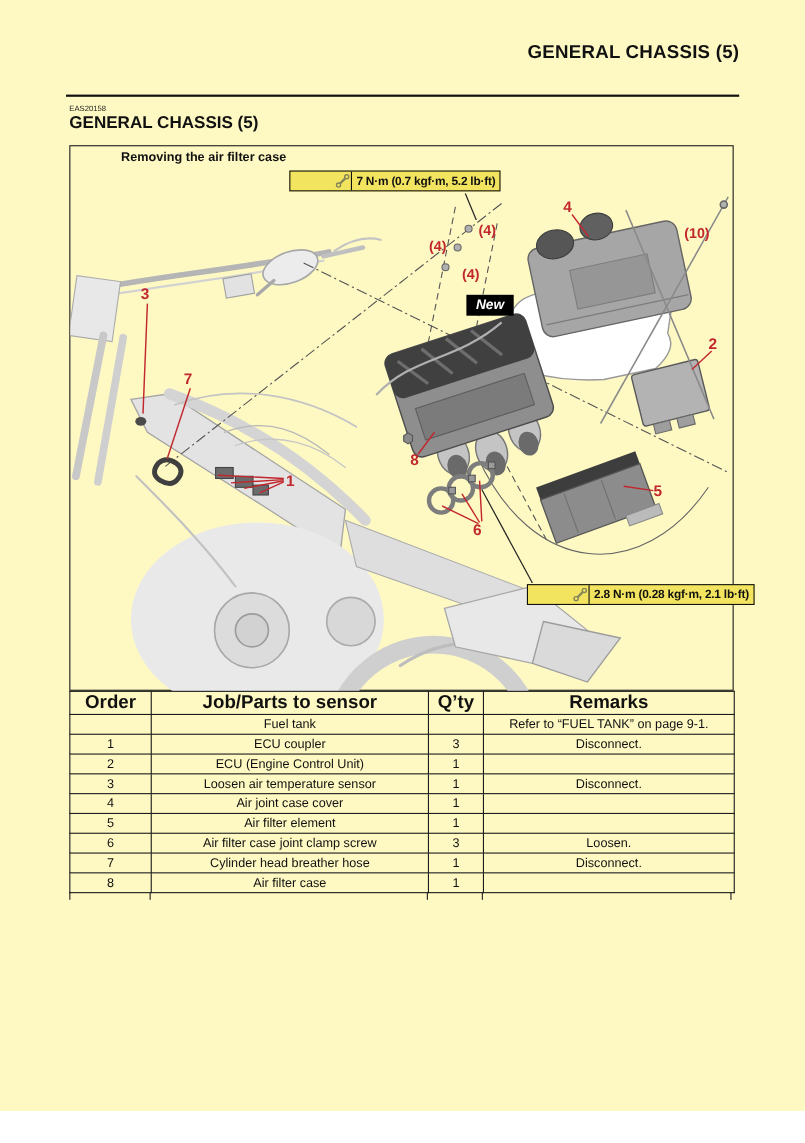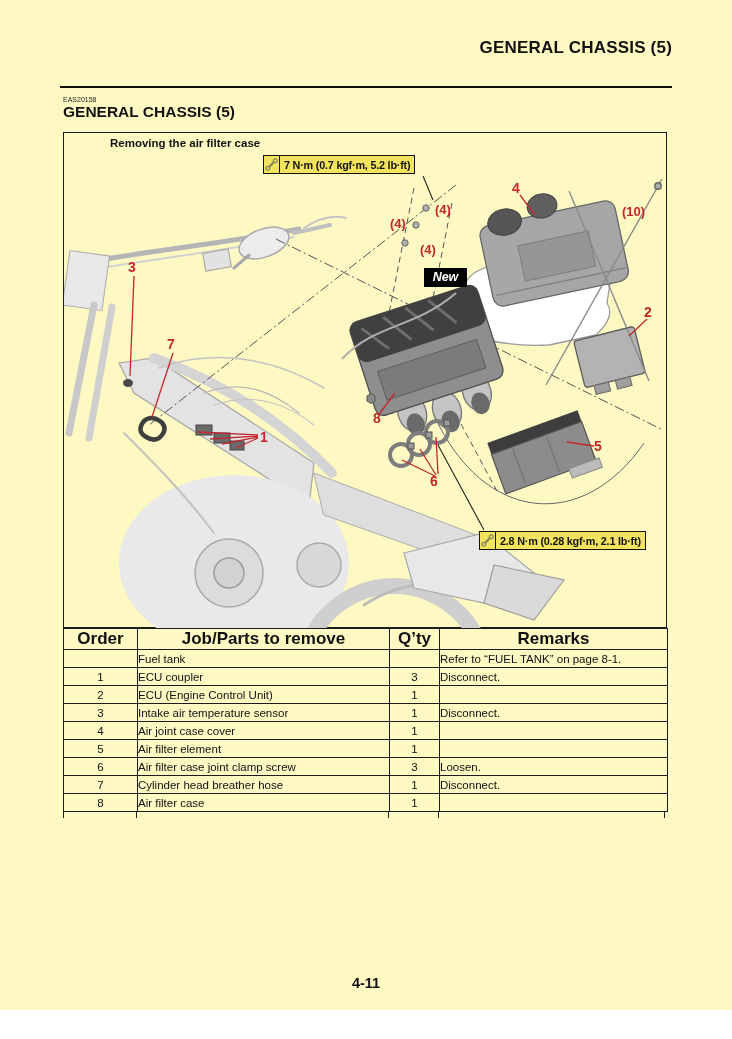--- a/index.html
+++ b/index.html
@@ -9,40 +9,40 @@
 
   .hdr-title { position:absolute; top:38px; right:60px; font-size:17px; font-weight:bold; letter-spacing:0.2px; }
   .hdr-rule  { position:absolute; top:86px; left:60px; width:612px; height:2px; background:#111; }
   .eas-code  { position:absolute; top:96px; left:63px; font-size:7px; color:#222; }
   .sec-title { position:absolute; top:103px; left:63px; font-size:15.5px; font-weight:bold; }
 
   .fig-box { position:absolute; top:132px; left:63px; width:604px; height:496px; border:1.4px solid #1c1c1c; }
   .fig-title { position:absolute; top:4px; left:7px; font-size:11.5px; font-weight:bold;padding-left:39px; }
   .fig-svg { position:absolute; top:0; left:0; width:604px; height:496px; }
 
-  .torque { position:absolute; display:flex; align-items:stretch; height:19px; background:#f3e45f; border:1.5px solid #111; }
+  .torque { position:absolute; display:flex; align-items:stretch; height:19px; background:#f3e45f; border:1.5px solid #111;padding-left:40px; }
   .torque .wbox { width:16px; border-right:1.2px solid #111; display:flex; align-items:center; justify-content:center; }
   .torque .ttext { display:flex; align-items:center; padding:0 4px; font-size:10.8px; font-weight:bold; white-space:nowrap; letter-spacing:-0.2px; }
   .t1 { top:22px; left:199px; }
   .t2 { top:22px; left:414px; }
   .t3 { top:398px; left:415px; }
 
   .new-tag { position:absolute; top:135px; left:360px; width:43px; height:19px; background:#000; color:#fff; font-size:12.5px; font-weight:bold; text-align:center; line-height:19px;font-style:italic; }
 
   .co { position:absolute; color:#c1272d; font-weight:bold; font-size:14px; line-height:14px; }
   .co.small { font-size:13px; }
   .co-1 { top:297px; left:196px; } .co-2 { top:172px; left:580px; }
   .co-3 { top:127px; left:64px;  } .co-4 { top:48px;  left:448px; }
   .co-5 { top:306px; left:530px; } .co-6 { top:341px; left:366px; }
   .co-7 { top:204px; left:103px; } .co-8 { top:278px; left:309px; }
   .co-q4a { top:84px;  left:326px; } .co-q4b { top:70px; left:371px; }
   .co-q4c { top:110px; left:356px; } .co-q10 { top:72px; left:558px; }
 
   table.parts { position:absolute; top:628px; left:63px; width:604px; border-collapse:collapse; table-layout:fixed; font-size:11.5px; }
-  table.parts th, table.parts td { border:1.2px solid #1c1c1c; height:18px; padding:0; vertical-align:middle; }
+  table.parts th, table.parts td { border:1.2px solid #1c1c1c; height:18px; padding:0; vertical-align:middle;text-align:center; }
   table.parts th { font-weight:bold; height:21px; text-align:center; font-size:17px; }
   td.c-order, td.c-qty { text-align:center; }
   td.c-job, td.c-rem { text-align:left; padding-left:6px; }
   .stub { position:absolute; top:811px; left:63px; width:604px; height:7px; display:flex; }
   .stub div { border-right:1.2px solid #1c1c1c; height:7px; }
   .stub div:first-child { border-left:1.2px solid #1c1c1c; }
   .s1{width:74px;} .s2{width:252px;} .s3{width:50px;} .s4{width:226px;}
 
   .page-num { position:absolute; top:975px; left:0; width:732px; text-align:center; font-size:14.5px; font-weight:bold; }
 </style>
@@ -232,50 +232,50 @@
   <table class="parts">
     <colgroup>
         <col style="width:74px">
         <col style="width:252px">
         <col style="width:50px">
         <col style="width:228px">
       </colgroup>
     <thead>
       <tr>
         <th>Order</th>
-        <th>Job/Parts to remove</th>
+        <th>Job/Parts to sensor</th>
         <th>Q’ty</th>
         <th>Remarks</th>
       </tr>
     </thead>
     <tbody>
   <tr>
     <td class="c-order"></td>
     <td class="c-job">Fuel tank</td>
     <td class="c-qty"></td>
-    <td class="c-rem">Refer to “FUEL TANK” on page 8-1.</td>
+    <td class="c-rem">Refer to “FUEL TANK” on page 9-1.</td>
   </tr>
 
   <tr>
     <td class="c-order">1</td>
     <td class="c-job">ECU coupler</td>
     <td class="c-qty">3</td>
     <td class="c-rem">Disconnect.</td>
   </tr>
 
   <tr>
     <td class="c-order">2</td>
     <td class="c-job">ECU (Engine Control Unit)</td>
     <td class="c-qty">1</td>
     <td class="c-rem"></td>
   </tr>
 
   <tr>
     <td class="c-order">3</td>
-    <td class="c-job">Intake air temperature sensor</td>
+    <td class="c-job">Loosen air temperature sensor</td>
     <td class="c-qty">1</td>
     <td class="c-rem">Disconnect.</td>
   </tr>
 
   <tr>
     <td class="c-order">4</td>
     <td class="c-job">Air joint case cover</td>
     <td class="c-qty">1</td>
     <td class="c-rem"></td>
   </tr>
@@ -309,14 +309,13 @@
   </tr>
 </tbody>
   </table>
   <div class="stub">
     <div class="s1"></div>
       <div class="s2"></div>
       <div class="s3"></div>
       <div class="s4"></div>
   </div>
 
-  <div class="page-num">4-11</div>
 </div>
 
 </body></html>

